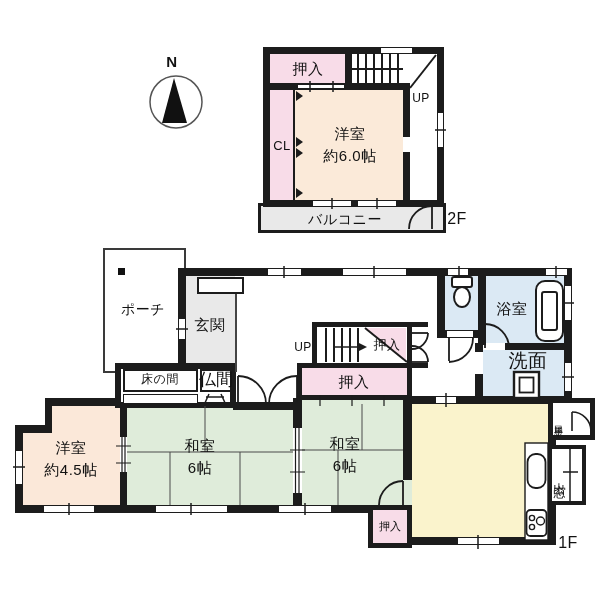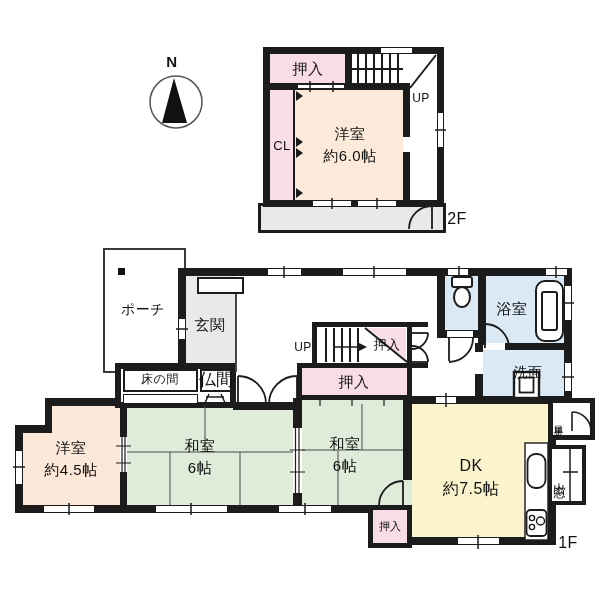--- a/index.html
+++ b/index.html
@@ -235,20 +235,21 @@
 
   <span class="lbl" style="left:172px;top:62px;font-size:15px;font-weight:700">N</span>
 
   <span class="lbl" style="left:308px;top:69px;font-size:15px">押入</span>
   <span class="lbl" style="left:282px;top:146px;font-size:13px">CL</span>
   <div class="lbl" style="left:350px;top:145px;font-size:15px">
     <span style="display:block">洋室</span>
     <span style="display:block">約6.0帖</span>
   </div>
   <span class="lbl" style="left:421px;top:99px;font-size:12px">UP</span>
+  <span class="lbl" style="left:345px;top:219px;font-size:14px">バルコニー</span>
   <span class="lbl" style="left:457px;top:219px;font-size:16px">2F</span>
 
   <span class="lbl" style="left:143px;top:309px;font-size:14px">ポーチ</span>
   <span class="lbl" style="left:210px;top:325px;font-size:15px">玄関</span>
   <span class="lbl" style="left:160px;top:380px;font-size:12px">床の間</span>
   <span class="lbl" style="left:216px;top:380px;font-size:17px;letter-spacing:0">仏間</span>
   <span class="lbl" style="left:303px;top:348px;font-size:12px">UP</span>
   <span class="lbl" style="left:387px;top:345px;font-size:13px">押入</span>
   <span class="lbl" style="left:354px;top:382px;font-size:15px">押入</span>
   <span class="lbl" style="left:390px;top:527px;font-size:11px;letter-spacing:0">押入</span>
@@ -257,23 +258,19 @@
     <span style="display:block">約4.5帖</span>
   </div>
   <div class="lbl" style="left:200px;top:457px;font-size:15px">
     <span style="display:block">和室</span>
     <span style="display:block">6帖</span>
   </div>
   <div class="lbl" style="left:345px;top:455px;font-size:15px">
     <span style="display:block">和室</span>
     <span style="display:block">6帖</span>
   </div>
-  <div class="lbl" style="left:471px;top:477px;font-size:16px">
-    <span style="display:block">DK</span>
-    <span style="display:block">約7.5帖</span>
-  </div>
   <span class="lbl" style="left:512px;top:309px;font-size:15px">浴室</span>
-  <span class="lbl" style="left:528px;top:372px;font-size:14px">洗面</span>
+  <span class="lbl" style="left:528px;top:361px;font-size:19px">洗面</span>
   <span class="vlbl" style="left:558px;top:419px;font-size:9px;letter-spacing:0">勝手口</span>
   <span class="vlbl" style="left:559px;top:474px;font-size:13px;letter-spacing:2px">出窓</span>
   <span class="lbl" style="left:568px;top:543px;font-size:16px">1F</span>
 
 </div>
 
 </body></html>

